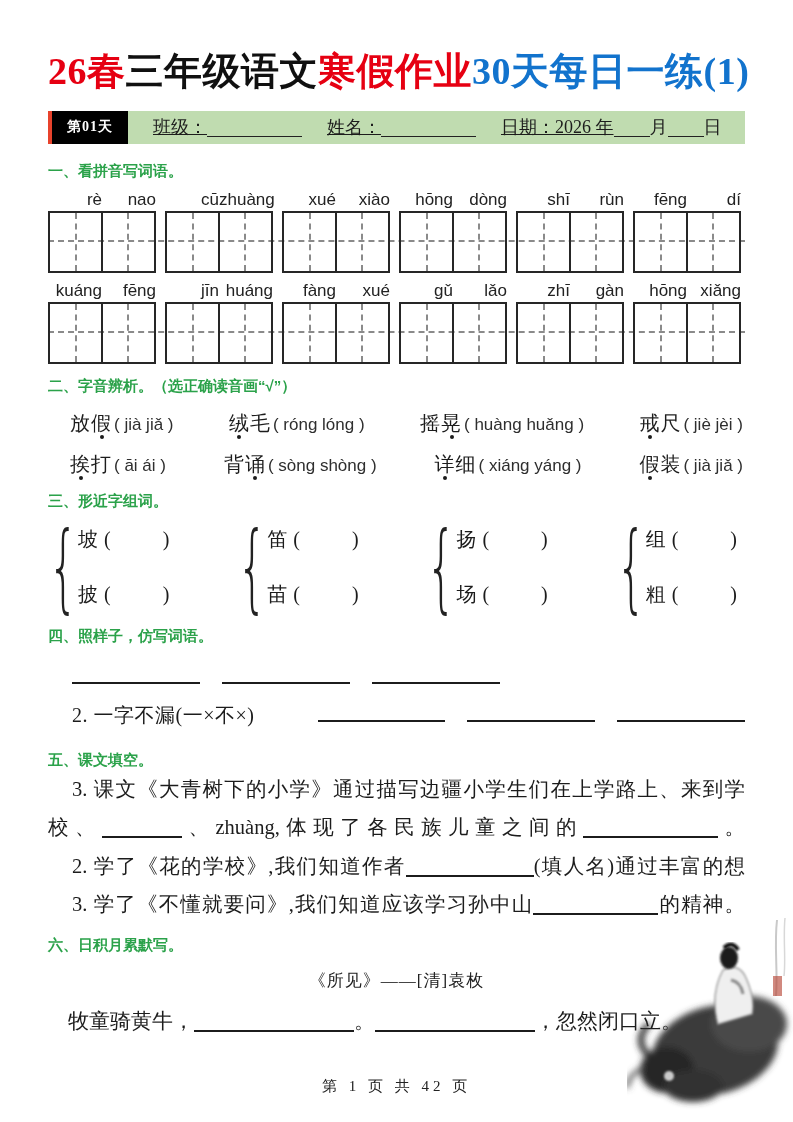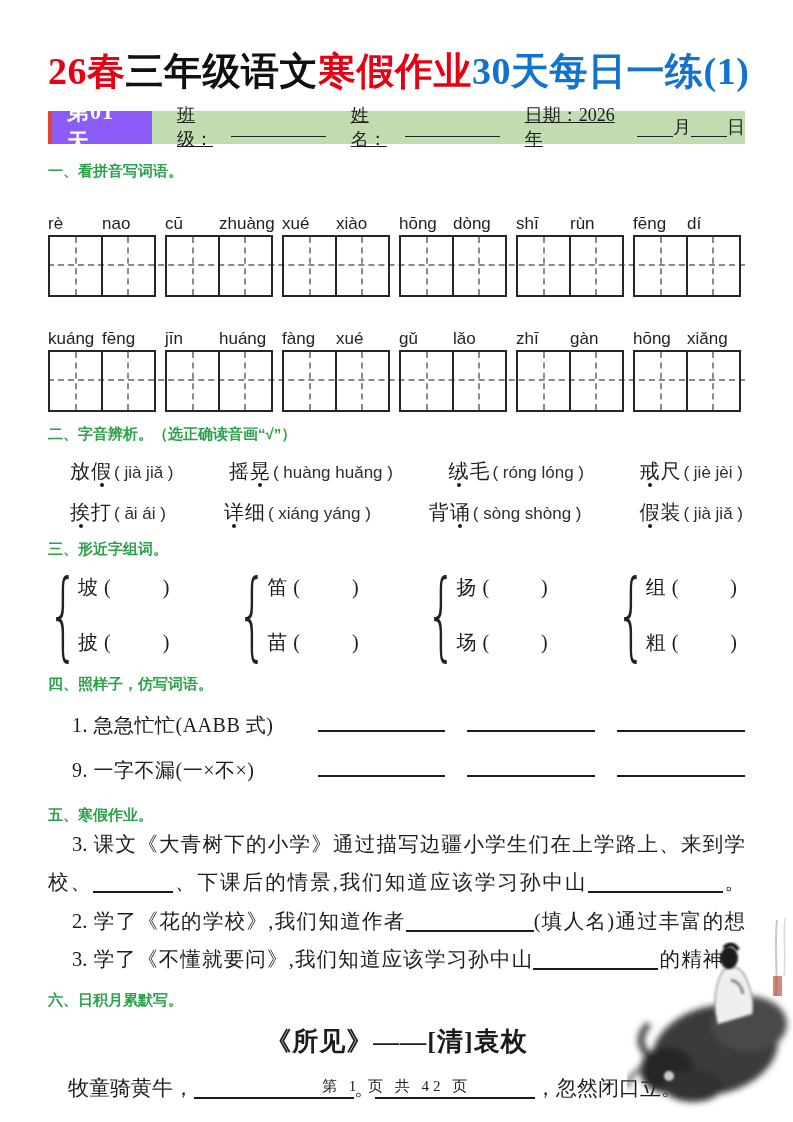--- a/index.html
+++ b/index.html
@@ -5,32 +5,32 @@
   html,body{margin:0;padding:0;background:#ffffff;}
   body{width:793px;height:1122px;font-family:"Liberation Serif","DejaVu Serif",serif;color:#1c1c1c;}
   .page{position:relative;width:793px;height:1122px;padding:48px 48px 8px;box-sizing:border-box;overflow:hidden;background:#fff;}
 
   
   .title{margin:0;text-align:center;font-size:38px;font-weight:900;line-height:1.25;white-space:nowrap;letter-spacing:0.5px;}
   .tr{color:#e60012}.tk{color:#101010}.tb{color:#1273cd}
 
   
   .hbar{margin-top:15px;background:#c0dcb0;height:33px;display:flex;align-items:center;font-size:18px;}
-  .badge{background:#8b5cf6;border-left:4px solid #e8432c;color:#fff;font-weight:bold;height:33px;display:flex;align-items:center;padding:0 15px;font-size:22px;letter-spacing:1px;box-sizing:border-box;}
+  .badge{background:#000000;border-left:4px solid #e8432c;color:#fff;font-weight:bold;height:33px;display:flex;align-items:center;padding:0 15px;font-size:14px;letter-spacing:1px;box-sizing:border-box;}
   .hfield{margin-left:25px;text-decoration:underline;}
   .uline{display:inline-block;border-bottom:1.6px solid #222;height:1em;vertical-align:-3px;}
   .w95{width:95px}.w38{width:36px}
 
   
   .sech{color:#2ba24a;font-family:"Liberation Sans","DejaVu Sans",sans-serif;font-weight:bold;font-size:15px;margin:0;}
 
   
   .pyrow{display:flex;gap:9px;margin-top:9px;}
   .pypair{width:108px;display:flex;}
-  .py{width:54px;text-align:left;font-family:"Liberation Sans","DejaVu Sans",sans-serif;font-size:17px;color:#222;margin-top:24px;}
+  .py{width:54px;text-align:right;font-family:"Liberation Sans","DejaVu Sans",sans-serif;font-size:17px;color:#222;}
   .boxrow{display:flex;gap:9px;position:relative;height:62px;margin-top:1px;}
   .boxrow::before{content:"";position:absolute;left:0;right:0;top:29px;border-top:2px dashed #8a8a8a;}
   .gpair{width:108px;height:62px;box-sizing:border-box;border:2px solid #262626;position:relative;background:transparent;}
   .gpair::before{content:"";position:absolute;top:0;bottom:0;left:51px;border-left:2px solid #262626;}
   .dv{position:absolute;top:0;bottom:0;border-left:2px dashed #8a8a8a;}
   .dv1{left:25px}.dv2{left:77px}
 
   
   .s2row{display:flex;justify-content:space-between;margin-top:14px;padding:0 2px 0 22px;font-size:20px;align-items:flex-start;}
   .s2w{letter-spacing:1px;margin-right:2px;}
@@ -54,21 +54,21 @@
   .mr{margin-right:22px;}
 
   
   .s5line{font-size:20.5px;line-height:38.5px;}
   .ind{text-indent:24px;}
   .just{text-align:justify;text-align-last:justify;}
   .ub{display:inline-block;border-bottom:2px solid #1c1c1c;height:1em;vertical-align:-4px;}
   .bw80{width:80px}.bw135{width:135px}.bw128{width:128px}.bw85{width:85px}.bw125{width:125px}.bw160{width:160px}
 
   
-  .poemtitle{text-align:center;font-size:26px;margin-top:14px;letter-spacing:1px;font-weight:bold;}
+  .poemtitle{text-align:center;font-size:17px;margin-top:14px;letter-spacing:1px;}
   .poemline{font-size:21px;margin-top:10px;padding-left:20px;line-height:38px;}
 
   .footer{position:absolute;bottom:26px;left:0;right:0;text-align:center;font-size:15px;letter-spacing:4px;color:#222;}
 
   .ink{position:absolute;right:-6px;top:918px;width:172px;height:200px;pointer-events:none;}
 </style>
 </head>
 <body>
 
 <div class="page">
@@ -190,28 +190,28 @@
       </div>
     <div class="gpair">
         <i class="dv dv1"></i>
         <i class="dv dv2"></i>
       </div>
   </div>
 
   <h2 class="sech" style="margin-top:13px">二、字音辨析。（选正确读音画“√”）</h2>
   <div class="s2row">
     <div><span class="s2w"><span>放</span><span class="dotc">假</span><span></span></span><span class="s2py">( jià jiǎ )</span></div>
+    <div><span class="s2w"><span></span><span class="dotc">绒</span><span>毛</span></span><span class="s2py">( róng lóng )</span></div>
     <div><span class="s2w"><span>摇</span><span class="dotc">晃</span><span></span></span><span class="s2py">( huàng huǎng )</span></div>
-    <div><span class="s2w"><span></span><span class="dotc">绒</span><span>毛</span></span><span class="s2py">( róng lóng )</span></div>
     <div><span class="s2w"><span></span><span class="dotc">戒</span><span>尺</span></span><span class="s2py">( jiè jèi )</span></div>
   </div>
   <div class="s2row">
     <div><span class="s2w"><span></span><span class="dotc">挨</span><span>打</span></span><span class="s2py">( āi ái )</span></div>
+    <div><span class="s2w"><span>背</span><span class="dotc">诵</span><span></span></span><span class="s2py">( sòng shòng )</span></div>
     <div><span class="s2w"><span></span><span class="dotc">详</span><span>细</span></span><span class="s2py">( xiáng yáng )</span></div>
-    <div><span class="s2w"><span>背</span><span class="dotc">诵</span><span></span></span><span class="s2py">( sòng shòng )</span></div>
     <div><span class="s2w"><span></span><span class="dotc">假</span><span>装</span></span><span class="s2py">( jià jiǎ )</span></div>
   </div>
 
   <h2 class="sech" style="margin-top:14px">三、形近字组词。</h2>
   <div class="s3row">
     <div class="s3g">
       <span class="brace">{</span>
       <div class="s3col">
         <div class="s3e"><span class="ch">坡</span><span>(</span><span class="psp"></span><span>)</span></div>
         <div class="s3e"><span class="ch">披</span><span>(</span><span class="psp"></span><span>)</span></div>
@@ -235,35 +235,34 @@
       <span class="brace">{</span>
       <div class="s3col">
         <div class="s3e"><span class="ch">组</span><span>(</span><span class="psp"></span><span>)</span></div>
         <div class="s3e"><span class="ch">粗</span><span>(</span><span class="psp"></span><span>)</span></div>
       </div>
     </div>
   </div>
 
   <h2 class="sech" style="margin-top:12px">四、照样子，仿写词语。</h2>
   <div class="s4item">
-    <span class="s4label">1. 急急忙忙(AABB 式)</span>
     <span class="s4bl mr"></span>
     <span class="s4bl mr"></span>
     <span class="s4bl"></span>
   </div>
   <div class="s4item">
-    <span class="s4label">9. 一字不漏(一×不×)</span>
+    <span class="s4label">2. 一字不漏(一×不×)</span>
     <span class="s4bl mr"></span>
     <span class="s4bl mr"></span>
     <span class="s4bl"></span>
   </div>
 
-  <h2 class="sech" style="margin-top:22px">五、寒假作业。</h2>
+  <h2 class="sech" style="margin-top:22px">五、课文填空。</h2>
   <div class="s5line ind just">3. 课文《大青树下的小学》通过描写边疆小学生们在上学路上、来到学</div>
-  <div class="s5line just"><span>校、</span><span class="ub bw80"></span><span>、下课后的情景,我们知道应该学习孙中山</span><span class="ub bw135"></span><span>。</span></div>
+  <div class="s5line just"><span>校、</span><span class="ub bw80"></span><span>、zhuàng,体现了各民族儿童之间的</span><span class="ub bw135"></span><span>。</span></div>
   <div class="s5line ind just"><span>2. 学了《花的学校》,我们知道作者</span><span class="ub bw128"></span><span>(填人名)通过丰富的想</span></div>
   <div class="s5line ind just"><span>3. 学了《不懂就要问》,我们知道应该学习孙中山</span><span class="ub bw125"></span><span>的精神。</span></div>
 
   <h2 class="sech" style="margin-top:12px">六、日积月累默写。</h2>
   <div class="poemtitle">《所见》——[清]袁枚</div>
   <div class="poemline"><span>牧童骑黄牛，</span><span class="ub bw160"></span><span>。</span><span class="ub bw160"></span><span>，忽然闭口立。</span></div>
 
   <div class="footer">第 1 页 共 42 页</div>
 
   <svg class="ink" viewBox="0 0 172 200" aria-hidden="true">

